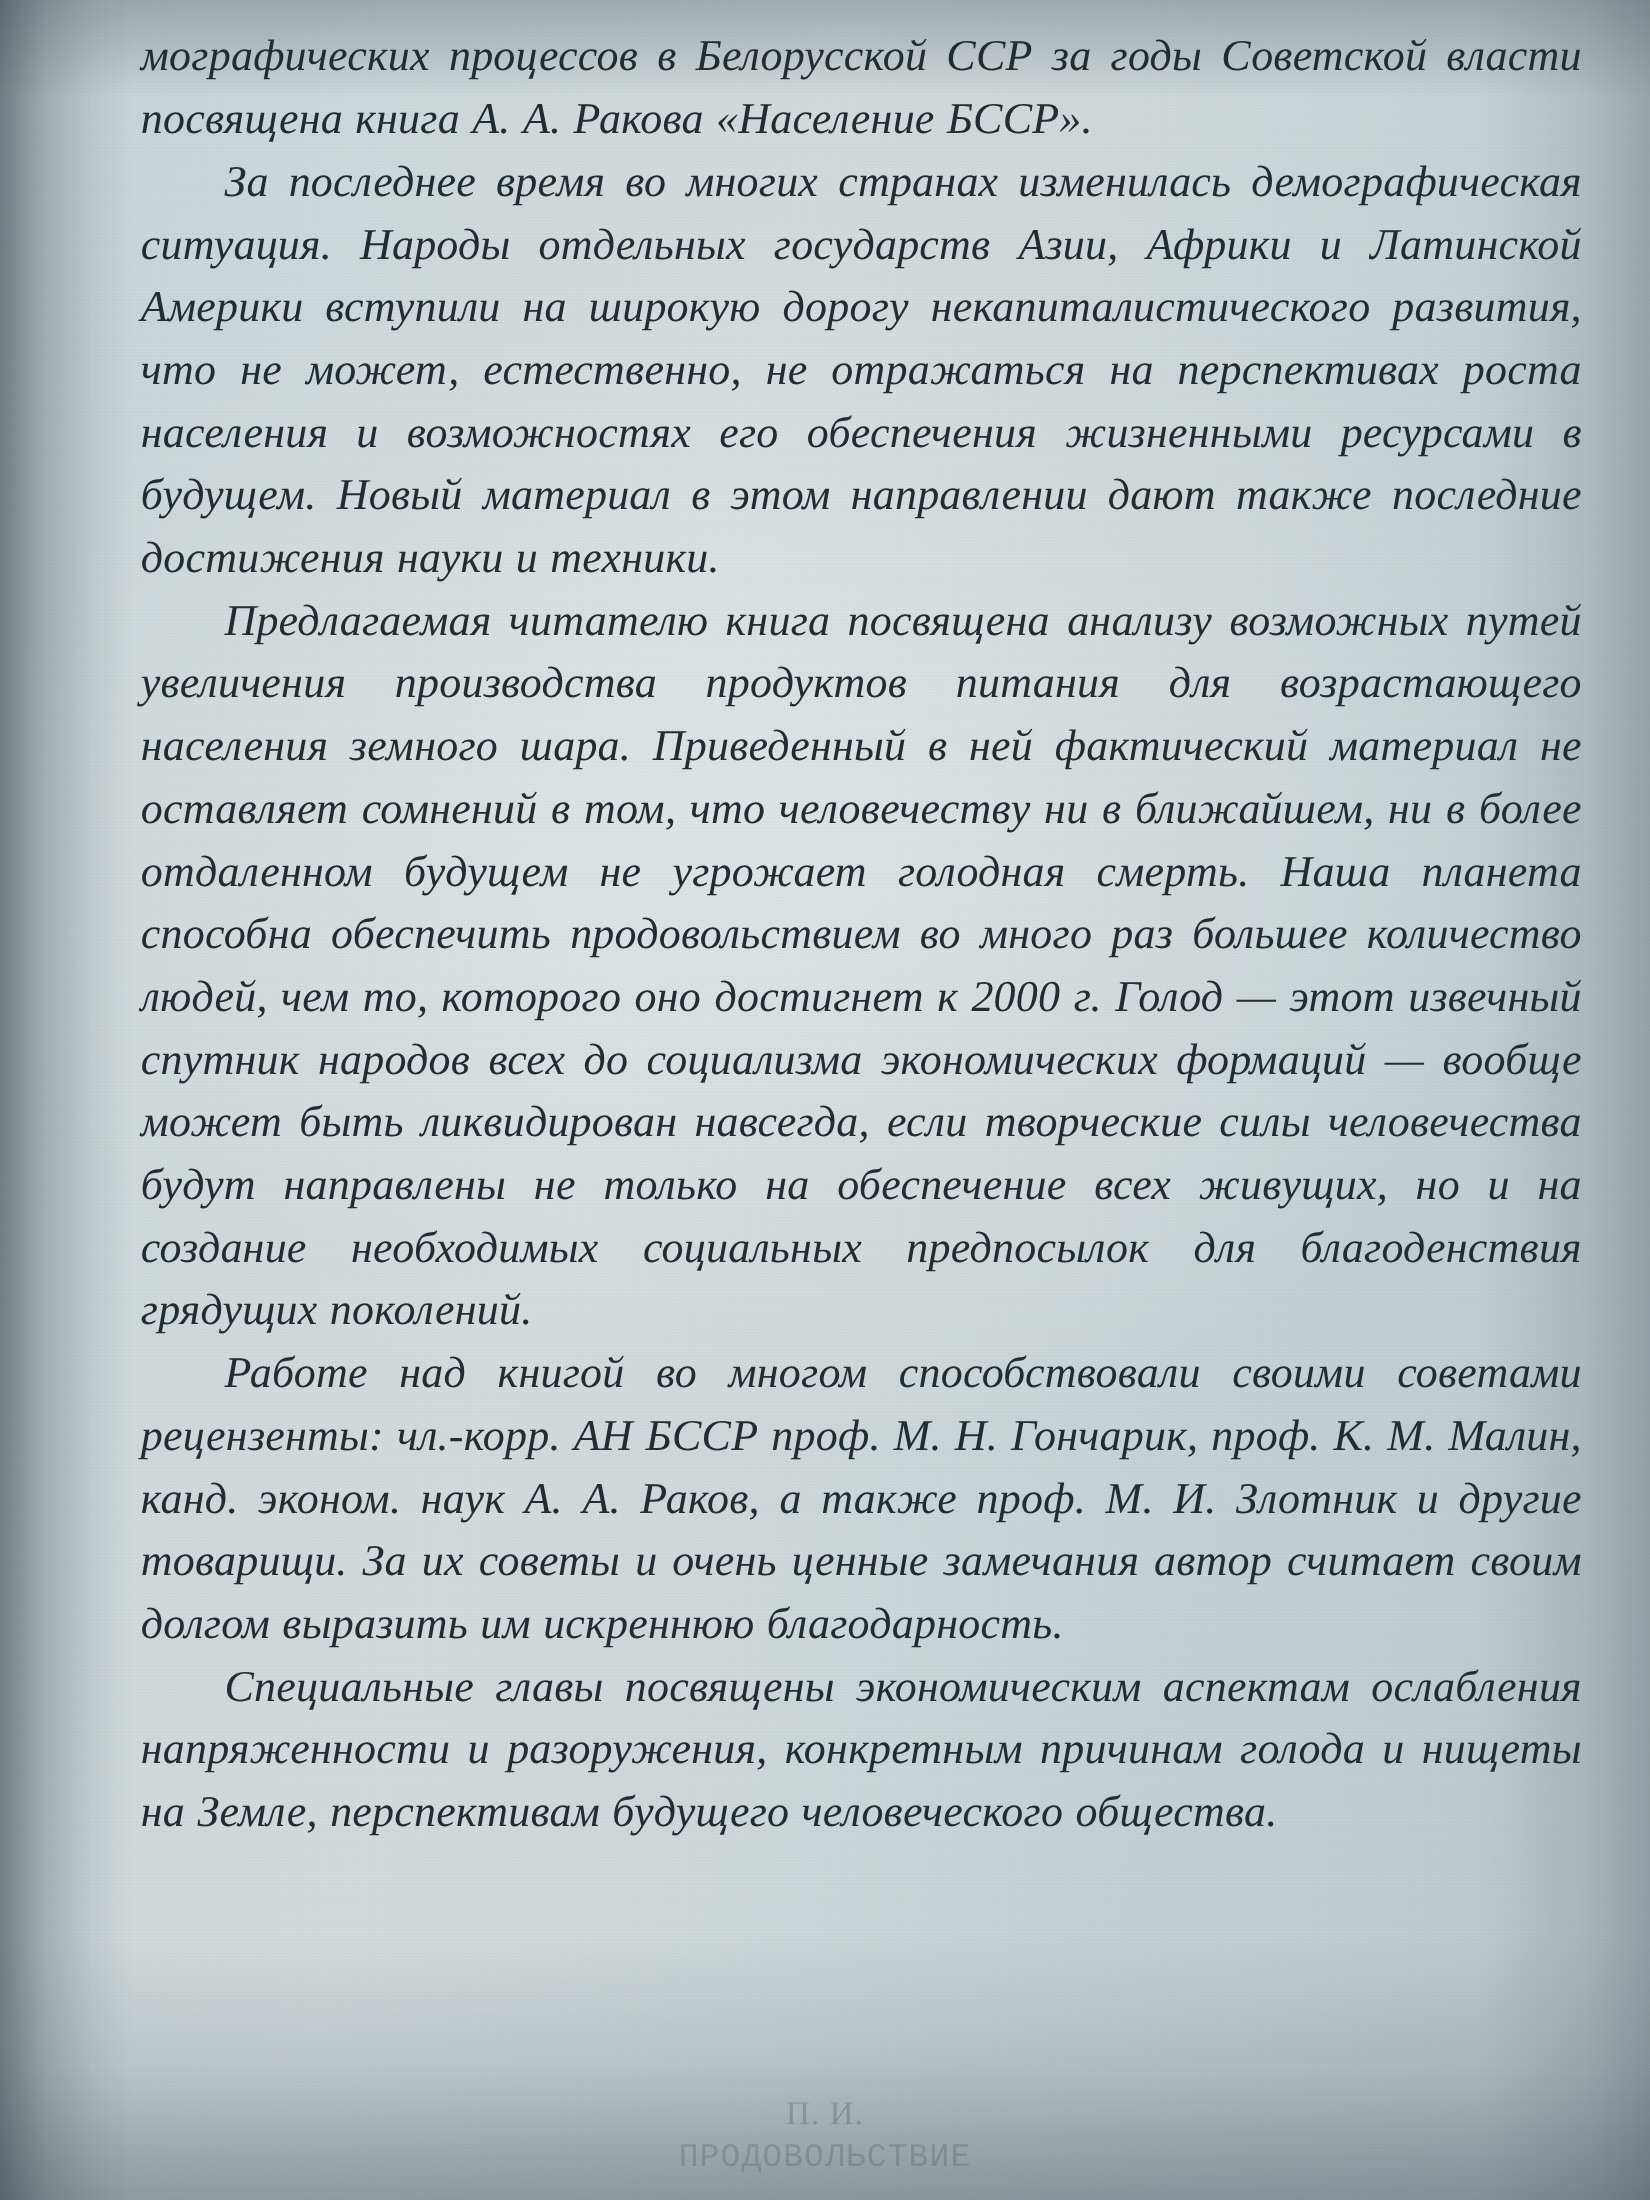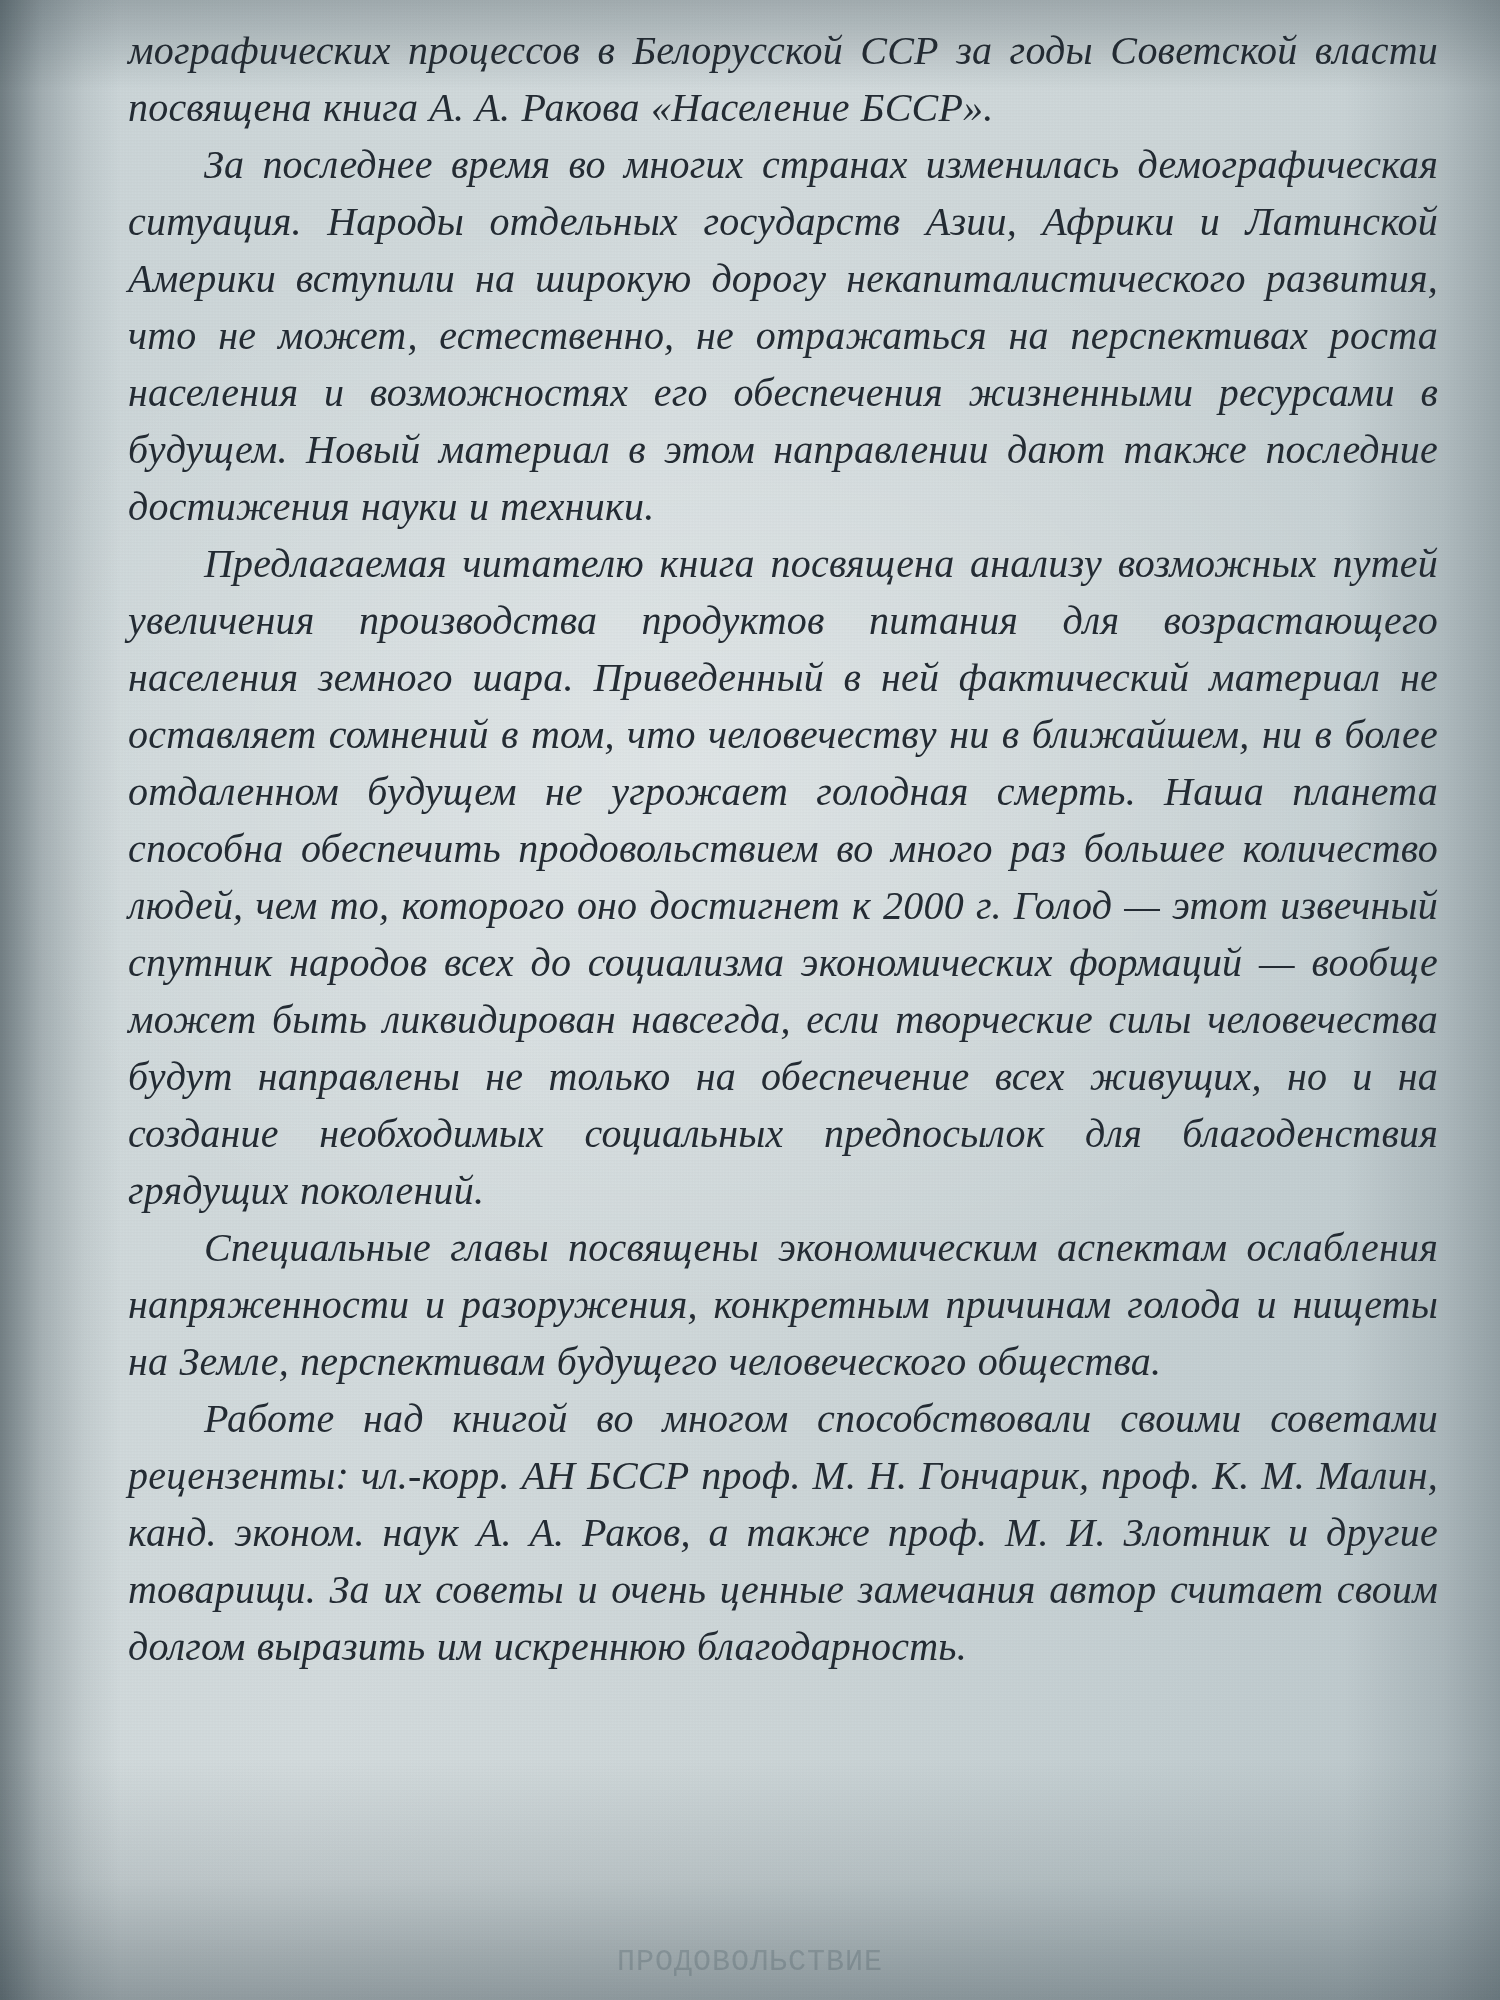--- a/index.html
+++ b/index.html
@@ -111,22 +111,23 @@
 
   <div class="top-shadow"></div>
   <div class="gutter-shadow"></div>
   <div class="right-shadow"></div>
   <div class="bottom-shadow"></div>
 
   <div class="text-column">
     <p class="para no-indent">мографических процессов в Белорусской ССР за годы Советской власти посвящена книга А. А. Ракова «Население БССР».</p>
     <p class="para">За последнее время во многих странах изменилась демографическая ситуация. Народы отдельных государств Азии, Африки и Латинской Америки вступили на широкую дорогу некапиталистического развития, что не может, естественно, не отражаться на перспективах роста населения и возможностях его обеспечения жизненными ресурсами в будущем. Новый материал в этом направлении дают также последние достижения науки и техники.</p>
     <p class="para">Предлагаемая читателю книга посвящена анализу возможных путей увеличения производства продуктов питания для возрастающего населения земного шара. Приведенный в ней фактический материал не оставляет сомнений в том, что человечеству ни в ближайшем, ни в более отдаленном будущем не угрожает голодная смерть. Наша планета способна обеспечить продовольствием во много раз большее количество людей, чем то, которого оно достигнет к 2000 г. Голод — этот извечный спутник народов всех до социализма экономических формаций — вообще может быть ликвидирован навсегда, если творческие силы человечества будут направлены не только на обеспечение всех живущих, но и на создание необходимых социальных предпосылок для благоденствия грядущих поколений.</p>
+    <p class="para">Работе над книгой во многом способствовали своими советами рецензенты: чл.-корр. АН БССР проф. М. Н. Гончарик, проф. К. М. Малин, канд. эконом. наук А. А. Раков, а также проф. М. И. Злотник и другие товарищи. За их советы и очень ценные замечания автор считает своим долгом выразить им искреннюю благодарность.</p>
     <p class="para">Специальные главы посвящены экономическим аспектам ослабления напряженности и разоружения, конкретным причинам голода и нищеты на Земле, перспективам будущего человеческого общества.</p>
-    <p class="para">Работе над книгой во многом способствовали своими советами рецензенты: чл.-корр. АН БССР проф. М. Н. Гончарик, проф. К. М. Малин, канд. эконом. наук А. А. Раков, а также проф. М. И. Злотник и другие товарищи. За их советы и очень ценные замечания автор считает своим долгом выразить им искреннюю благодарность.</p>
   </div>
 
   <div class="bleed">
+    <span class="bleed-line-1">П. И.</span>
     <span class="bleed-line-2">ПРОДОВОЛЬСТВИЕ</span>
   </div>
 
   <div class="grain"></div>
 </div>
 
 </body></html>

